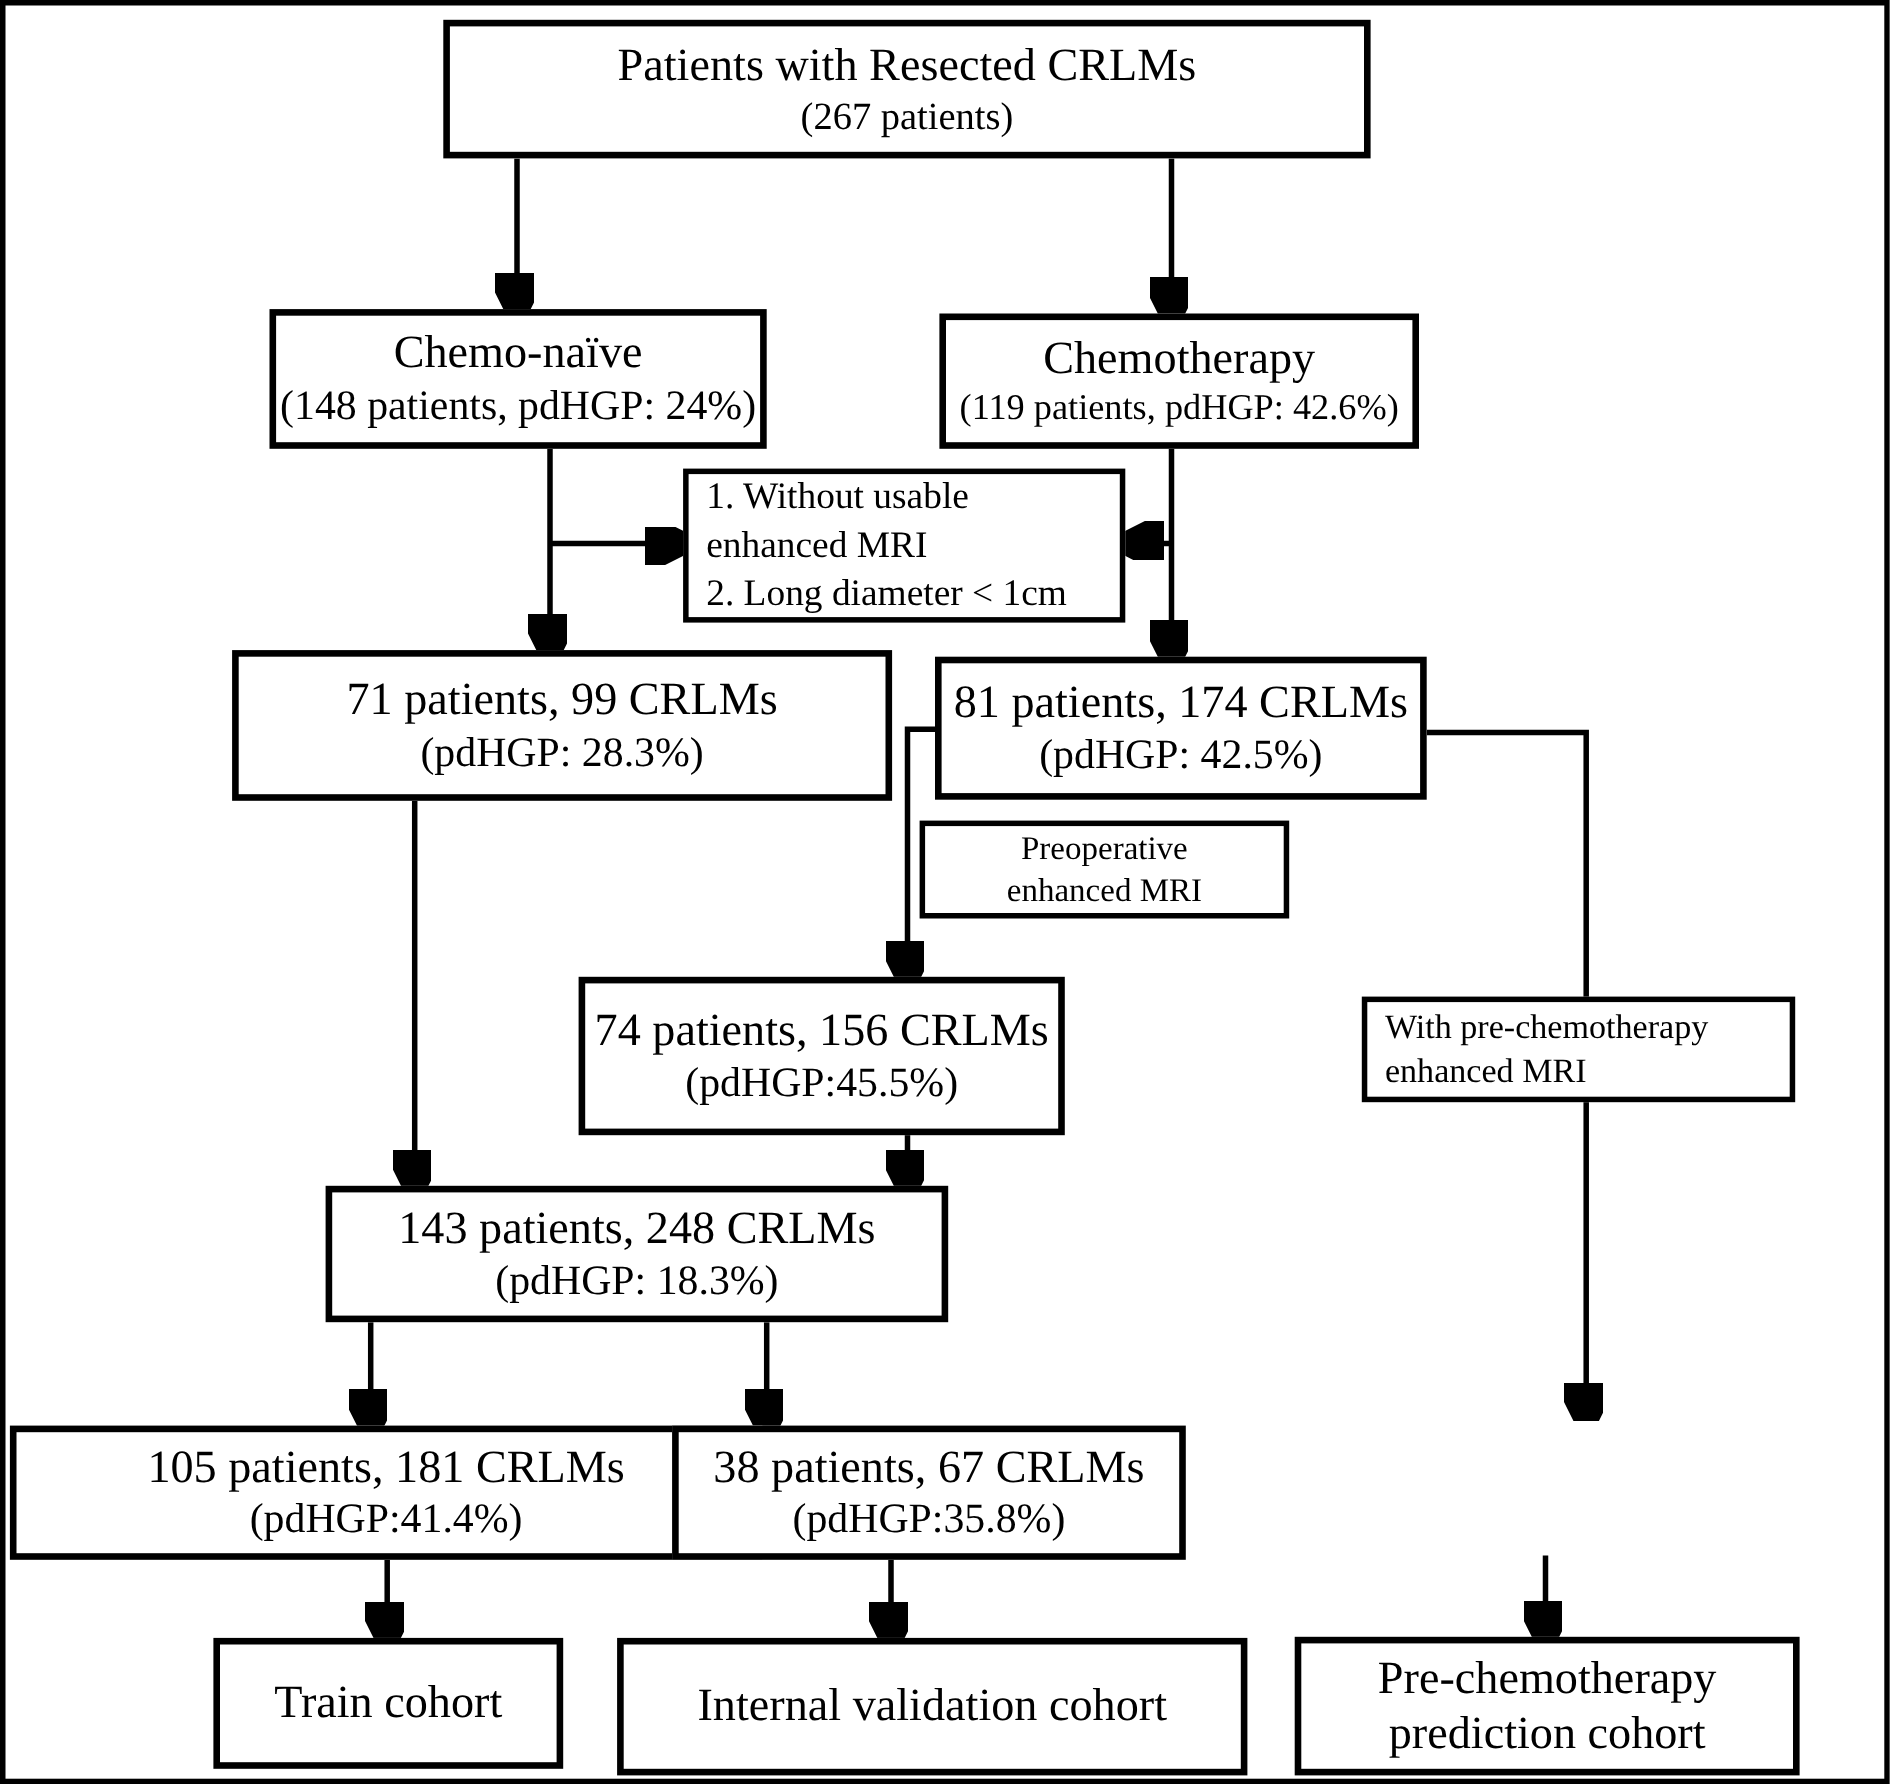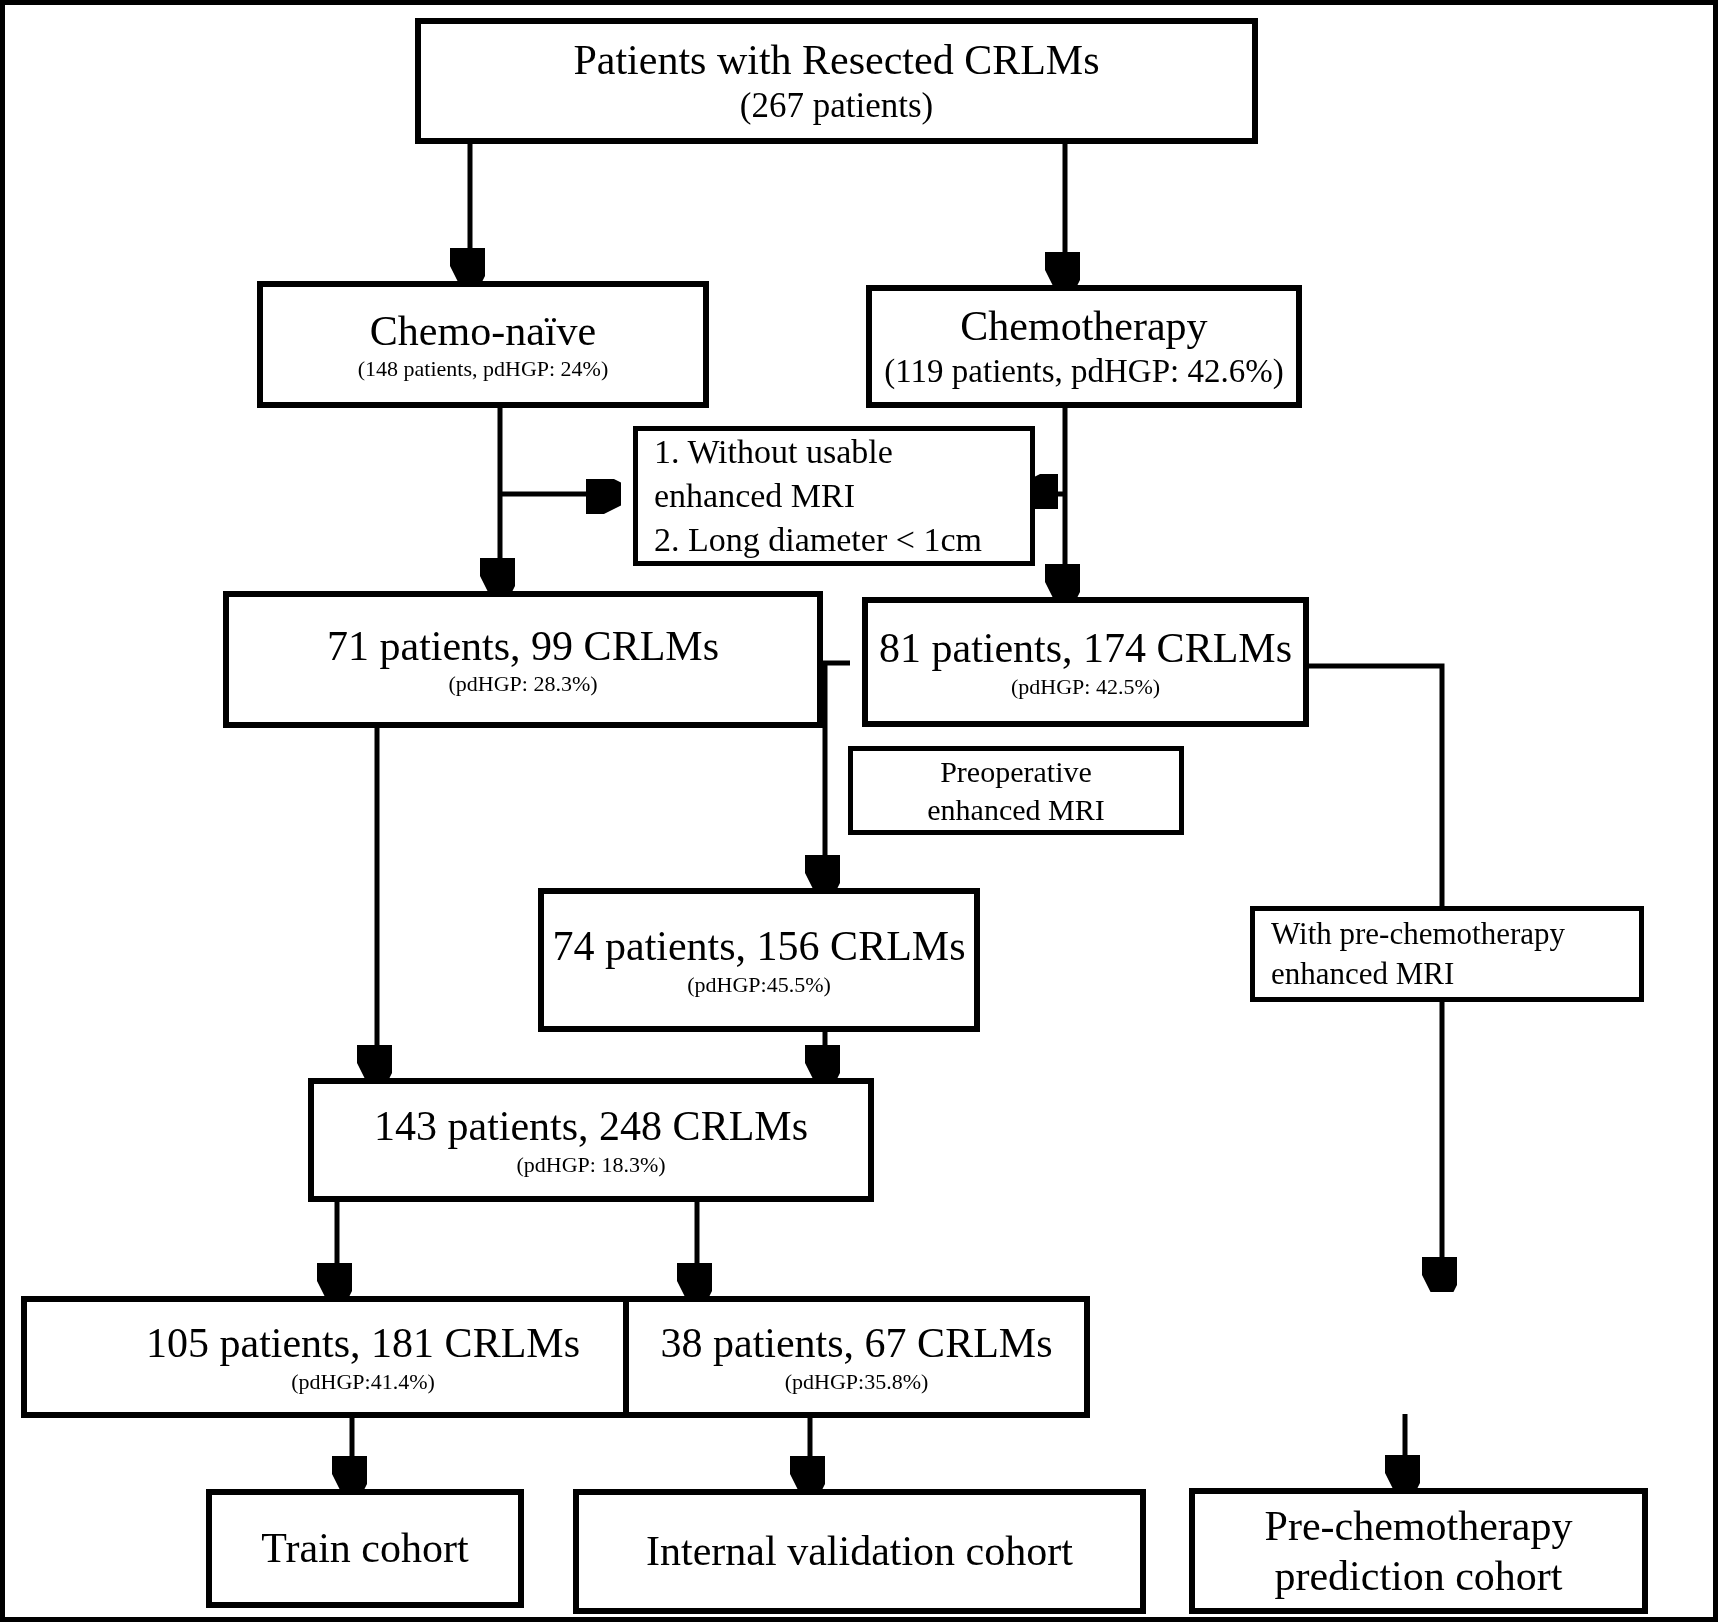--- a/index.html
+++ b/index.html
@@ -22,31 +22,30 @@
     position: absolute;
     background: #ffffff;
     border: 6px solid #000000;
     box-sizing: border-box;
     display: flex;
     flex-direction: column;
     justify-content: center;
     align-items: center;
     text-align: center;
     line-height: 1.18;
-    margin-left: 12px;
   }
   .node.thin { border-width: 5px; }
   .node.left-align {
     align-items: flex-start;
     text-align: left;
     padding-left: 16px;
     padding-right: 6px;
   }
   .l1 { font-size: 42px; white-space: nowrap; }
-  .l2 { font-size: 22px; white-space: nowrap; }
+  .l2 { font-size: 38px; white-space: nowrap; }
   .root-l1 { font-size: 42px; white-space: nowrap; }
   .root-l2 { font-size: 35px; white-space: nowrap; }
   .excl-line { font-size: 34px; white-space: nowrap; line-height: 1.3; }
   .preop-line { font-size: 30px; white-space: nowrap; line-height: 1.25; }
   .prechemo-line { font-size: 31px; white-space: nowrap; line-height: 1.3; }
   .cohort-line { font-size: 42px; white-space: nowrap; line-height: 1.2; }
   #connectors {
     position: absolute;
     left: 0; top: 0;
     width: 1718px;

